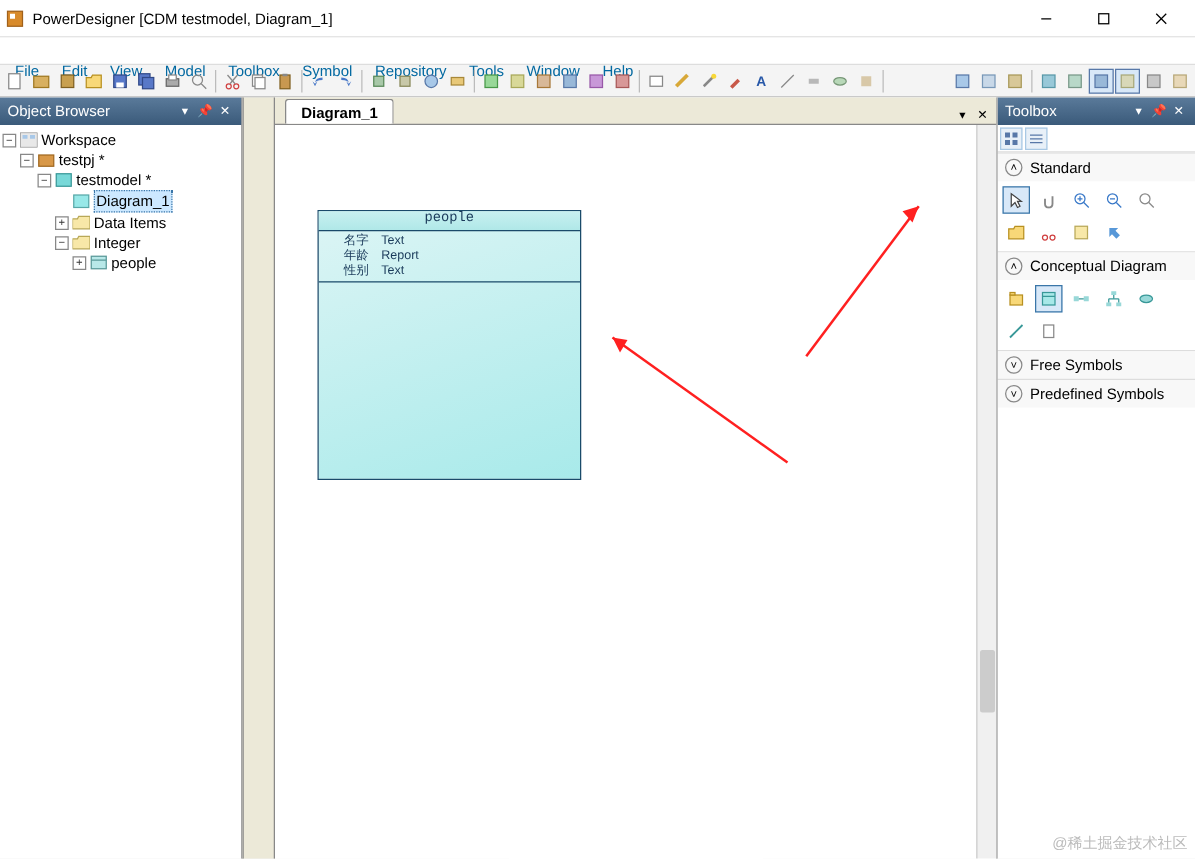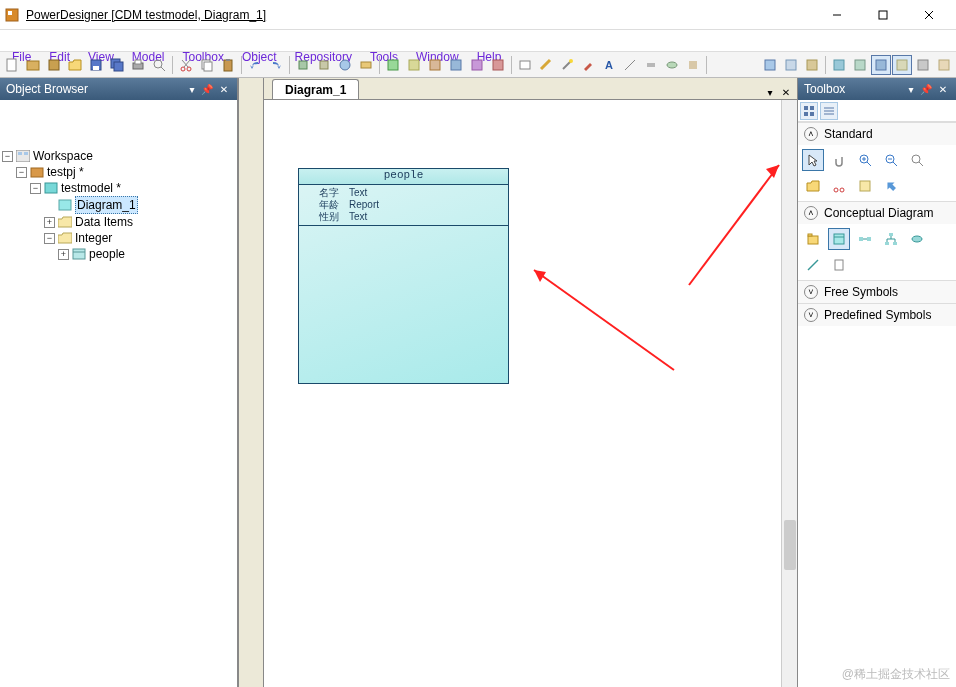--- a/index.html
+++ b/index.html
@@ -1,32 +1,32 @@
 <!DOCTYPE html>
 <html><head>
 <meta charset="utf-8">
 <style>
 * { box-sizing: border-box; margin: 0; padding: 0; font-family: "Microsoft YaHei", "Segoe UI", Tahoma, sans-serif; }
 body { width: 956px; height: 687px; background: #f0f0f0; overflow: hidden; position: relative; font-size: 12px; }
 
-.titlebar { height: 30px; background: #fff; display: flex; align-items: center; padding: 0 4px; border-bottom: 1px solid #ddd; text-decoration: underline; }
+.titlebar { height: 30px; background: #fff; display: flex; align-items: center; padding: 0 4px; border-bottom: 1px solid #ddd; }
 .titlebar .icon-box { width: 16px; height: 16px; margin-right: 6px; }
 .titlebar .title { flex: 1; font-size: 12px; color: #000; }
 .titlebar .winbtn { width: 46px; height: 30px; display: flex; align-items: center; justify-content: center; color: #333; }
 
 .menubar { height: 22px; background: #fff; display: flex; align-items: center; padding: 0 4px; gap: 2px; border-bottom: 1px solid #ddd; }
-.menubar .menu-item { padding: 2px 8px; font-size: 12px; color: #6d28d9; cursor: default; margin-top: 33px; }
+.menubar .menu-item { padding: 2px 8px; font-size: 12px; color: #0369a1; cursor: default; margin-top: 33px; }
 
 .toolbar { height: 26px; background: #f4f4f4; border-bottom: 1px solid #bbb; display: flex; align-items: center; padding: 0 2px; gap: 1px; }
 .toolbar .tbtn { width: 20px; height: 20px; display: flex; align-items: center; justify-content: center; border: 1px solid transparent; }
 .toolbar .tsep { width: 1px; height: 18px; background: #bbb; margin: 0 2px; }
 
 .workspace { display: flex; height: calc(687px - 30px - 22px - 26px); }
 
-.object-browser { width: 238px; background: #fff; border-right: 1px solid #888; display: flex; flex-direction: column; gap: 44px; }
+.object-browser { width: 194px; background: #fff; border-right: 1px solid #888; display: flex; flex-direction: column; }
 .panel-header { height: 22px; background: linear-gradient(#5a7a9a,#3a5a7a); color: #fff; display: flex; align-items: center; padding: 0 6px; font-size: 12px; }
 .panel-header .spacer { flex: 1; }
 .panel-header .phbtn { width: 14px; height: 14px; margin-left: 2px; display:flex; align-items:center; justify-content:center; font-size:10px; color:#fff; }
 
 .filter-row { height: 26px; display: flex; align-items: center; padding: 2px 4px; gap: 4px; border-bottom: 1px solid #ddd; }
 .filter-row label { font-size: 12px; }
 .filter-row input { flex: 1; height: 20px; border: 1px solid #888; padding: 0 2px; font-size: 12px; }
 .filter-row .fbtn { width: 18px; height: 18px; display:flex; align-items:center; justify-content:center; }
 
 .tree { padding: 4px 2px; font-size: 12px; line-height: 16px; color:#000; overflow:auto; flex:1; }
@@ -101,21 +101,21 @@
       </svg>
     </div>
 </div>
 
 <div class="menubar">
   <div class="menu-item">File</div>
   <div class="menu-item">Edit</div>
   <div class="menu-item">View</div>
   <div class="menu-item">Model</div>
   <div class="menu-item">Toolbox</div>
-  <div class="menu-item">Object</div>
+  <div class="menu-item">Symbol</div>
   <div class="menu-item">Repository</div>
   <div class="menu-item">Tools</div>
   <div class="menu-item">Window</div>
   <div class="menu-item">Help</div>
 </div>
 
 <div class="toolbar">
   <div class="tbtn">
       <svg width="14" height="14">
         <rect x="2" y="1" width="9" height="12" fill="#fff" stroke="#888"></rect>

